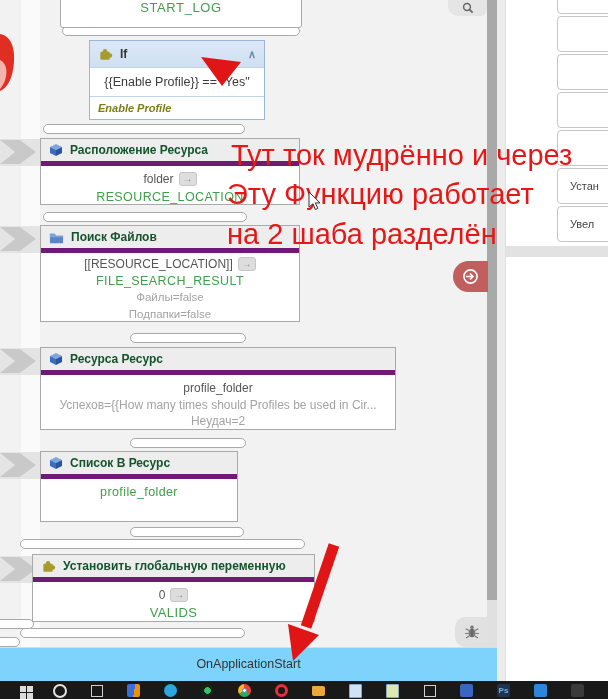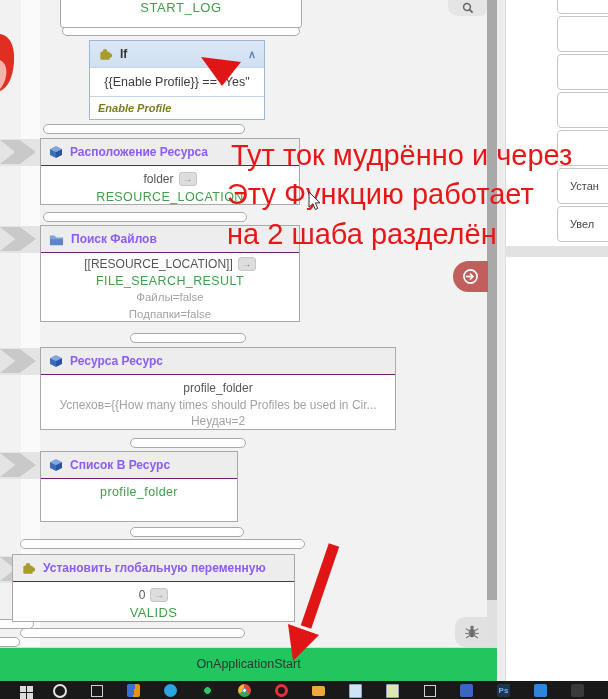--- a/index.html
+++ b/index.html
@@ -15,23 +15,23 @@
         clip-path:polygon(0 0,55% 0,100% 50%,55% 100%,0 100%,42% 50%);}
 
   .bar{position:absolute;height:8px;background:#fff;border:1px solid #a9a9a9;border-radius:5px;}
 
   .startlog{position:absolute;left:60px;top:-10px;width:240px;height:27px;background:#fff;
             border:1px solid #a9a9a9;border-radius:3px;text-align:center;
             color:#3f9f4a;font-size:13px;letter-spacing:.6px;padding-top:9px;box-sizing:content-box;}
 
   
   .block{position:absolute;background:#fff;border:1px solid #a9a9a9;box-sizing:border-box;}
-  .hdr{height:27px;background:#ededed;border-bottom:1px solid #701a75;display:flex;
+  .hdr{height:27px;background:#ededed;border-bottom:5px solid #701a75;display:flex;
        align-items:center;gap:7px;padding-left:8px;box-sizing:border-box;
-       font-size:12px;font-weight:bold;color:#8b5cf6;}
+       font-size:12px;font-weight:bold;color:#14532d;}
   .body{text-align:center;overflow:hidden;white-space:nowrap;}
   .dark{color:#565656;font-size:12px;}
   .green{color:#3f9f4a;font-size:12.5px;letter-spacing:.4px;}
   .grey{color:#a3a3a3;font-size:11.5px;}
   .chip{display:inline-block;min-width:16px;height:12px;background:#ddd;border:1px solid #c6c6c6;
         border-radius:3px;color:#8f8f8f;font-size:10px;line-height:11px;margin-left:5px;
         vertical-align:1px;text-align:center;}
 
   
   .ifblk{position:absolute;left:62px;top:40px;width:176px;background:#fff;
@@ -39,21 +39,21 @@
   .ifhdr{height:26px;background:linear-gradient(#dce8f6,#cfdff2);display:flex;align-items:center;
          gap:7px;padding:0 8px;box-sizing:border-box;font-size:12px;font-weight:bold;color:#333;}
   .ifhdr .sp{flex:1;}
   .ifcollapse{color:#6d88a9;font-size:11px;font-weight:bold;}
   .ifrow1{height:28px;border-top:1px solid #c3d5ea;border-bottom:1px solid #c3d5ea;
           text-align:center;line-height:28px;font-size:12.5px;color:#3c3c3c;}
   .ifrow2{height:22px;line-height:22px;padding-left:8px;font-size:11px;font-style:italic;
           font-weight:bold;color:#7c7d1c;}
 
   
-  .footer{position:absolute;left:0;top:647px;width:497px;height:34px;background:#22c55e;
+  .footer{position:absolute;left:0;top:647px;width:497px;height:34px;background:#7dd3fc;
           border-top:1px solid #dcdcdc;text-align:center;line-height:33px;
           font-size:12.5px;color:#333;box-sizing:border-box;}
 
   
   .sb-track{position:absolute;left:487px;top:0;width:10px;height:647px;background:#e0e0e0;}
   .sb-thumb{position:absolute;left:487px;top:0;width:10px;height:600px;background:#a9a9a9;}
   .panel-strip{position:absolute;left:497px;top:0;width:8px;height:681px;background:#ececec;}
   .panel{position:absolute;left:505px;top:0;width:103px;height:681px;background:#fff;
          border-left:1px solid #dedede;box-sizing:border-box;}
   .pcell{position:absolute;left:557px;width:70px;height:36px;background:#fff;
@@ -199,21 +199,21 @@
         <polygon points="1,4 7,7 7,13 1,10" fill="#3c6cbe"></polygon>
         <polygon points="13,4 7,7 7,13 13,10" fill="#2a549e"></polygon>
       </svg>
       <span>Список В Ресурс</span>
     </div>
     <div class="body" style="padding-top:4px;line-height:19px">
       <div class="green">profile_folder</div>
     </div>
   </div>
 
-  <div class="block" style="left:12px;top:554px;width:283px;height:68px">
+  <div class="block" style="left:32px;top:554px;width:283px;height:68px">
     <div class="hdr">
       <svg width="15" height="15" viewBox="0 0 16 16">
         <g fill="#a89b2e">
             <rect x="2.5" y="5" width="10" height="8.5" rx="1"></rect>
         <circle cx="7.5" cy="4.6" r="2.4"></circle>
             <circle cx="12.7" cy="9" r="2.4"></circle>
           </g>
       </svg>
       <span>Установить глобальную переменную</span>
     </div>

